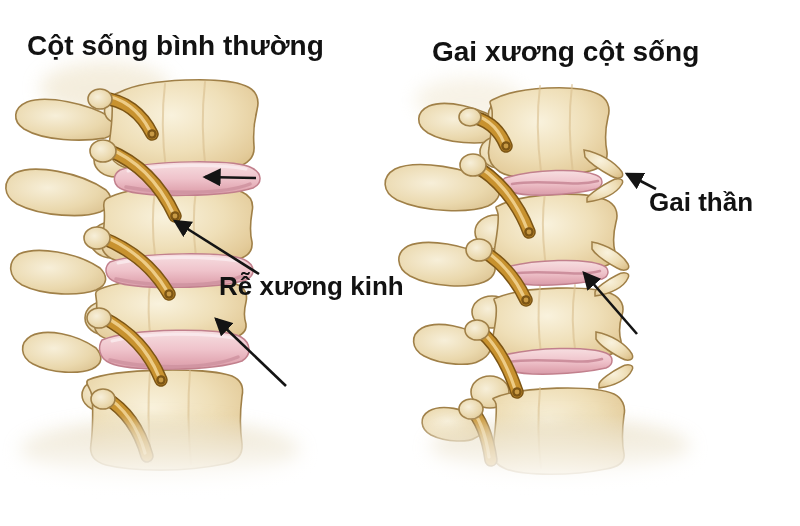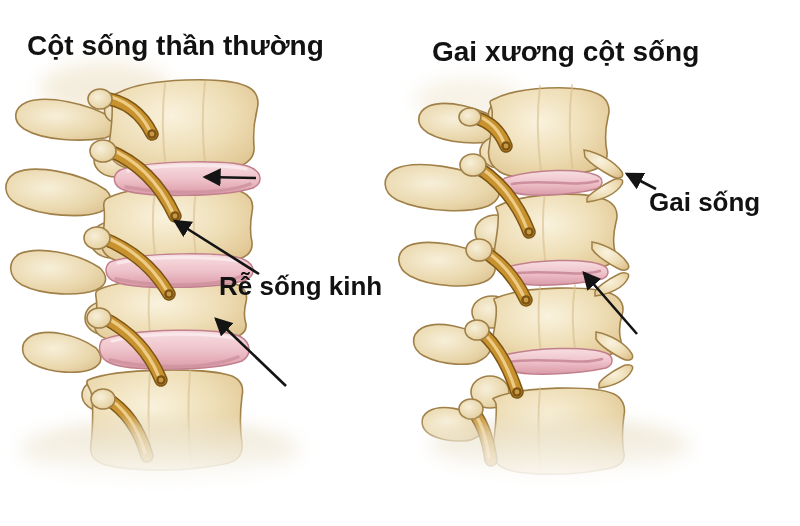--- a/index.html
+++ b/index.html
@@ -249,17 +249,17 @@
 
     <g>
       <line class="arrow" x1="256" y1="178" x2="205" y2="177" marker-end="url(#ah)"></line>
       <line class="arrow" x1="259" y1="274" x2="175" y2="221" marker-end="url(#ah)"></line>
       <line class="arrow" x1="286" y1="386" x2="216" y2="319" marker-end="url(#ah)"></line>
       <line class="arrow" x1="656" y1="189" x2="627" y2="174" marker-end="url(#ah)"></line>
       <line class="arrow" x1="637" y1="334" x2="584" y2="273" marker-end="url(#ah)"></line>
     </g>
   </svg>
 
-  <div class="label title" style="left:27px;top:31px">Cột sống thần thường</div>
+  <div class="label title" style="left:27px;top:31px">Cột sống bình thường</div>
   <div class="label title" style="left:432px;top:37px">Gai xương cột sống</div>
-  <div class="label" style="left:219px;top:272px">Rễ sống kinh</div>
-  <div class="label" style="left:649px;top:188px">Gai sống</div>
+  <div class="label" style="left:219px;top:272px">Rễ xương kinh</div>
+  <div class="label" style="left:649px;top:188px">Gai thần</div>
 </div>
 
 </body></html>

